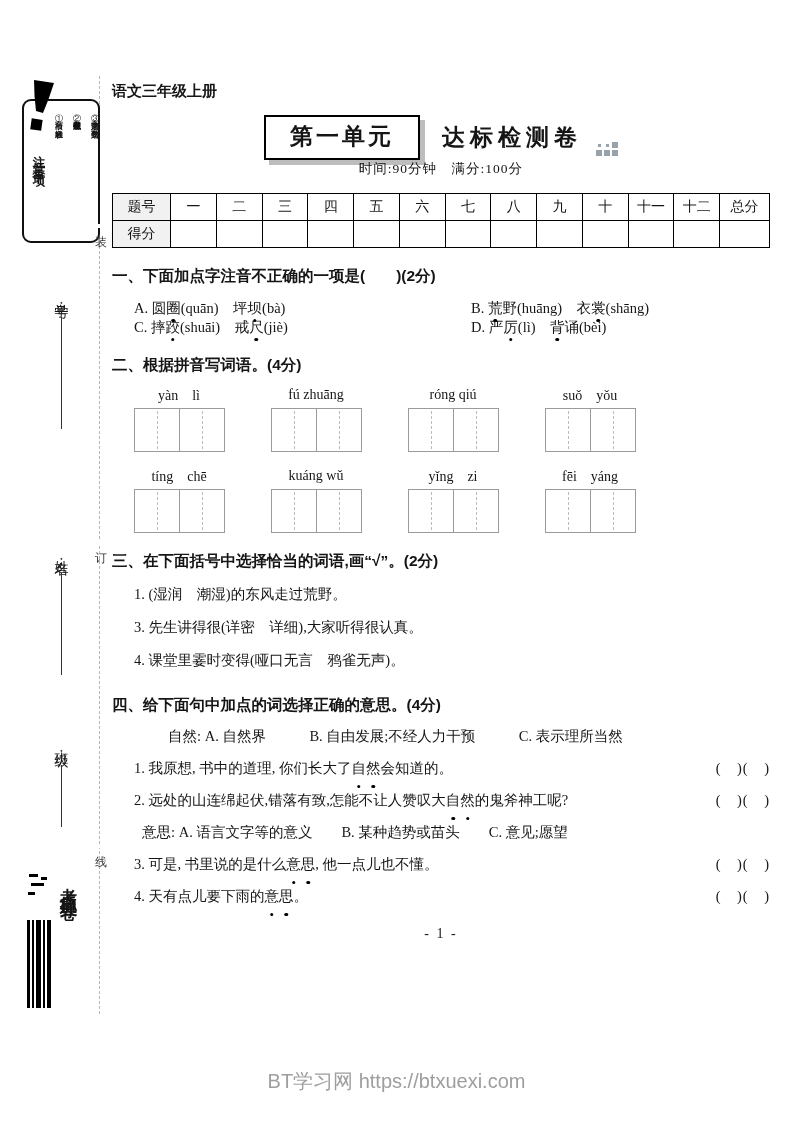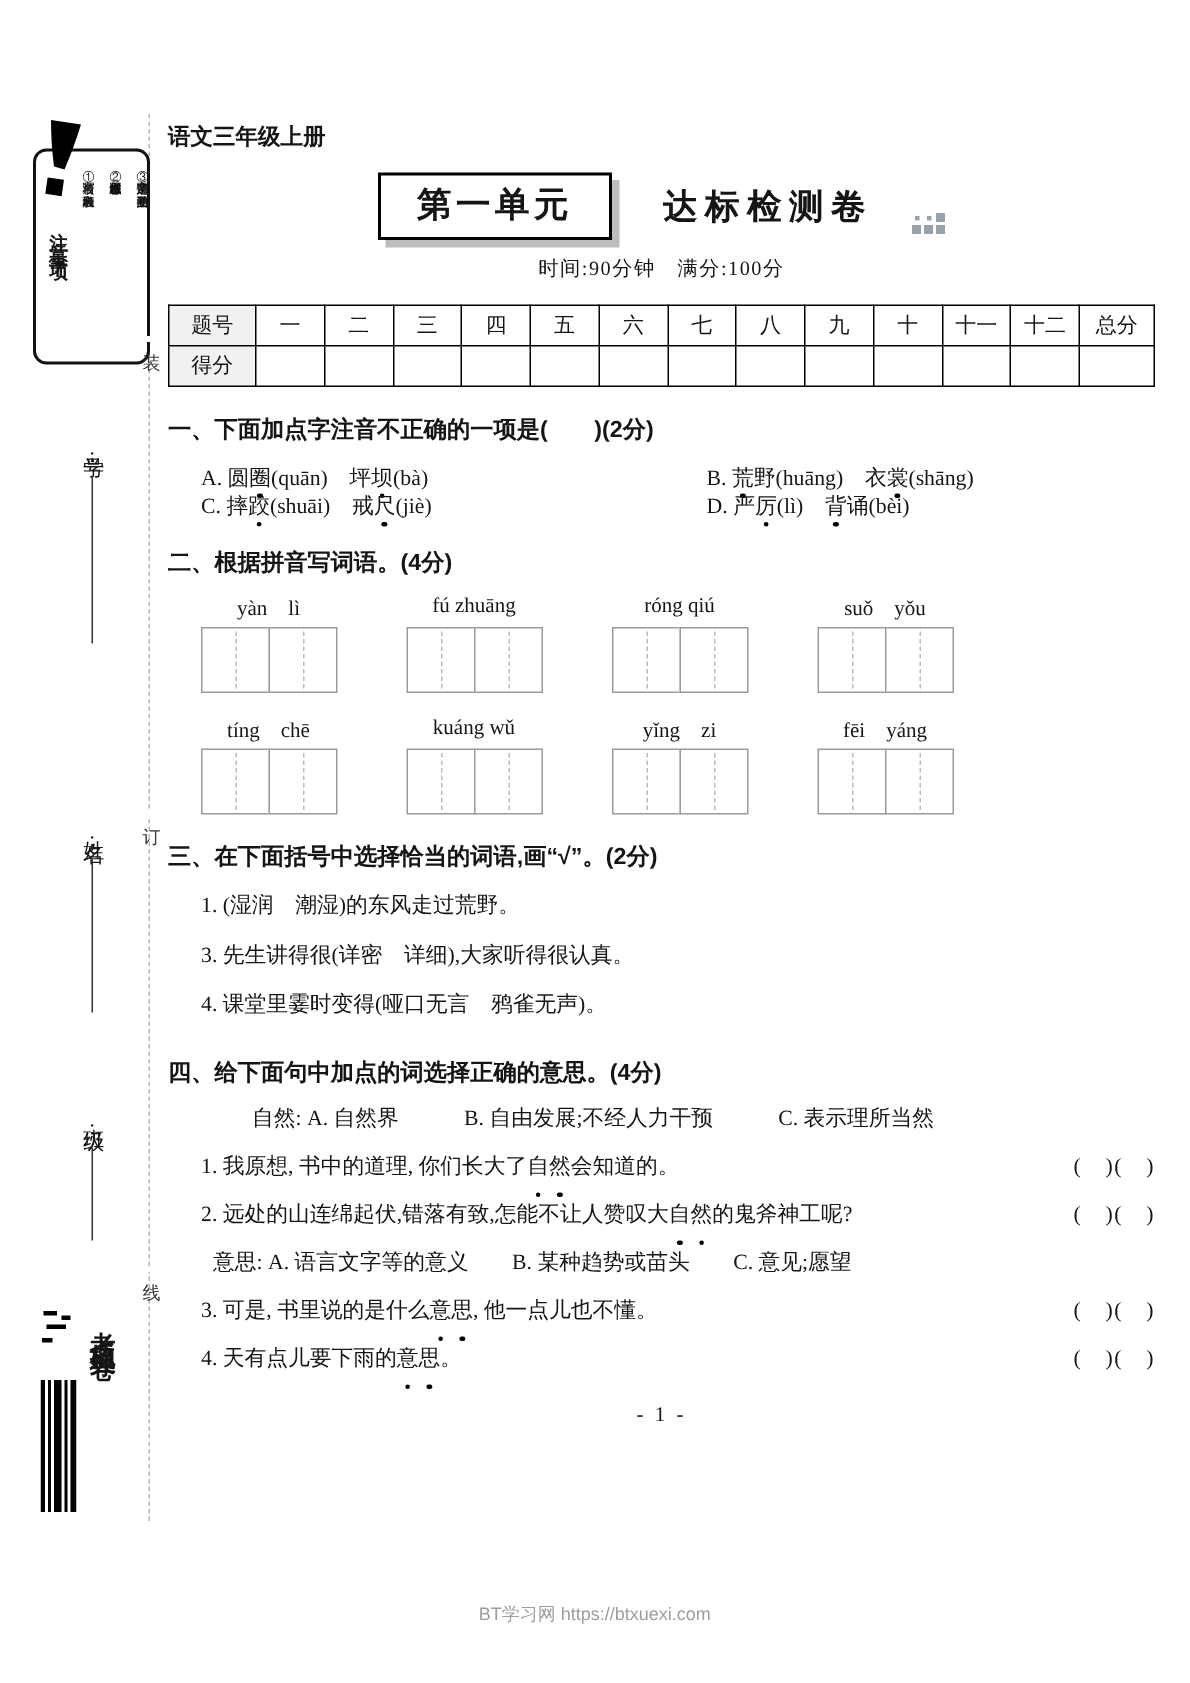--- a/index.html
+++ b/index.html
@@ -30,31 +30,31 @@
 
   .paper-tag { position:absolute; left:27px; top:874px; display:flex; gap:6px; align-items:flex-start; }
   .tag-text { writing-mode:vertical-rl; text-orientation:upright;
               font-family:"Liberation Sans","DejaVu Sans",sans-serif; font-weight:bold;
               font-size:17px; letter-spacing:4px; }
 
   
   .main { position:absolute; left:112px; top:82px; width:658px; }
   .book-label { font-family:"Liberation Sans","DejaVu Sans",sans-serif; font-weight:bold; font-size:15px; }
 
-  .title-row { margin-top:14px; display:flex; justify-content:center; align-items:center; gap:34px;text-align:right; }
+  .title-row { margin-top:14px; display:flex; justify-content:center; align-items:center; gap:22px;text-align:right; }
   .unit-box { border:2.5px solid #000; box-shadow:5px 5px 0 #bdbdbd; padding:4px 24px 6px;
               font-family:"Liberation Sans","DejaVu Sans",sans-serif; font-weight:bold;
               font-size:23px; letter-spacing:3px; background:#fff; }
   .title-name { font-family:"Liberation Sans","DejaVu Sans",sans-serif; font-weight:bold;
                 font-size:23px; letter-spacing:5px; }
   .title-deco { display:inline-grid; grid-template-columns:repeat(3,6px); gap:2px; align-self:flex-end; margin:0 0 4px -8px; }
   .title-deco i { width:6px; height:6px; background:#98a2aa; display:block; }
   .title-deco i.sm { width:3px; height:3px; align-self:center; justify-self:center; }
 
-  .meta { text-align:center; margin-top:10px; font-size:13.5px; letter-spacing:1px; }
+  .meta { text-align:center; font-size:13.5px; letter-spacing:1px; }
 
   .score-table { width:100%; border-collapse:collapse; table-layout:fixed; margin-top:15px; font-size:14px; }
   .score-table td { border:1px solid #000; height:27px; text-align:center; vertical-align:middle; }
   .score-table td.shade { background:#f1f1f1; width:58px;text-align:center; }
   .score-table td.total { width:50px; }
 
   .q { margin-top:18px; }
   .stem { font-family:"Liberation Sans","DejaVu Sans",sans-serif; font-weight:bold; font-size:15.5px; }
 
   .opt-grid { display:grid; grid-template-columns:53% 47%; padding-left:22px; margin-top:12px; font-size:14.5px; }
@@ -75,21 +75,21 @@
   .q4item { display:flex; padding-left:22px;gap:20px; }
   .q4t { flex:1; }
   .q4b { white-space:nowrap; padding-left:8px; letter-spacing:1px; }
 
   .em-dot { position:relative; display:inline-block; }
   .em-dot::after { content:""; position:absolute; left:50%; transform:translateX(-50%); bottom:-4px;
                    width:3.5px; height:3.5px; border-radius:50%; background:#000; }
 
   .page-num { text-align:center; margin-top:14px; font-size:14px; letter-spacing:2px; }
   .footer { position:absolute; left:0; right:0; top:1068px; text-align:center; color:#9e9e9e;
-            font-size:12px; font-family:"Liberation Sans","DejaVu Sans",sans-serif; }
+            font-size:20px; font-family:"Liberation Sans","DejaVu Sans",sans-serif; }
 </style>
 </head>
 <body>
 
 <div class="page">
 
   <div class="excl">
     <svg width="32" height="54" viewBox="0 0 32 54">
       <path d="M9 2 L29 5 Q24 21 18 35 L11 33 Q9 18 9 2 Z" fill="#000"></path>
       <rect x="6" y="41" width="11" height="11" fill="#000" transform="rotate(8 11 46)"></rect>

